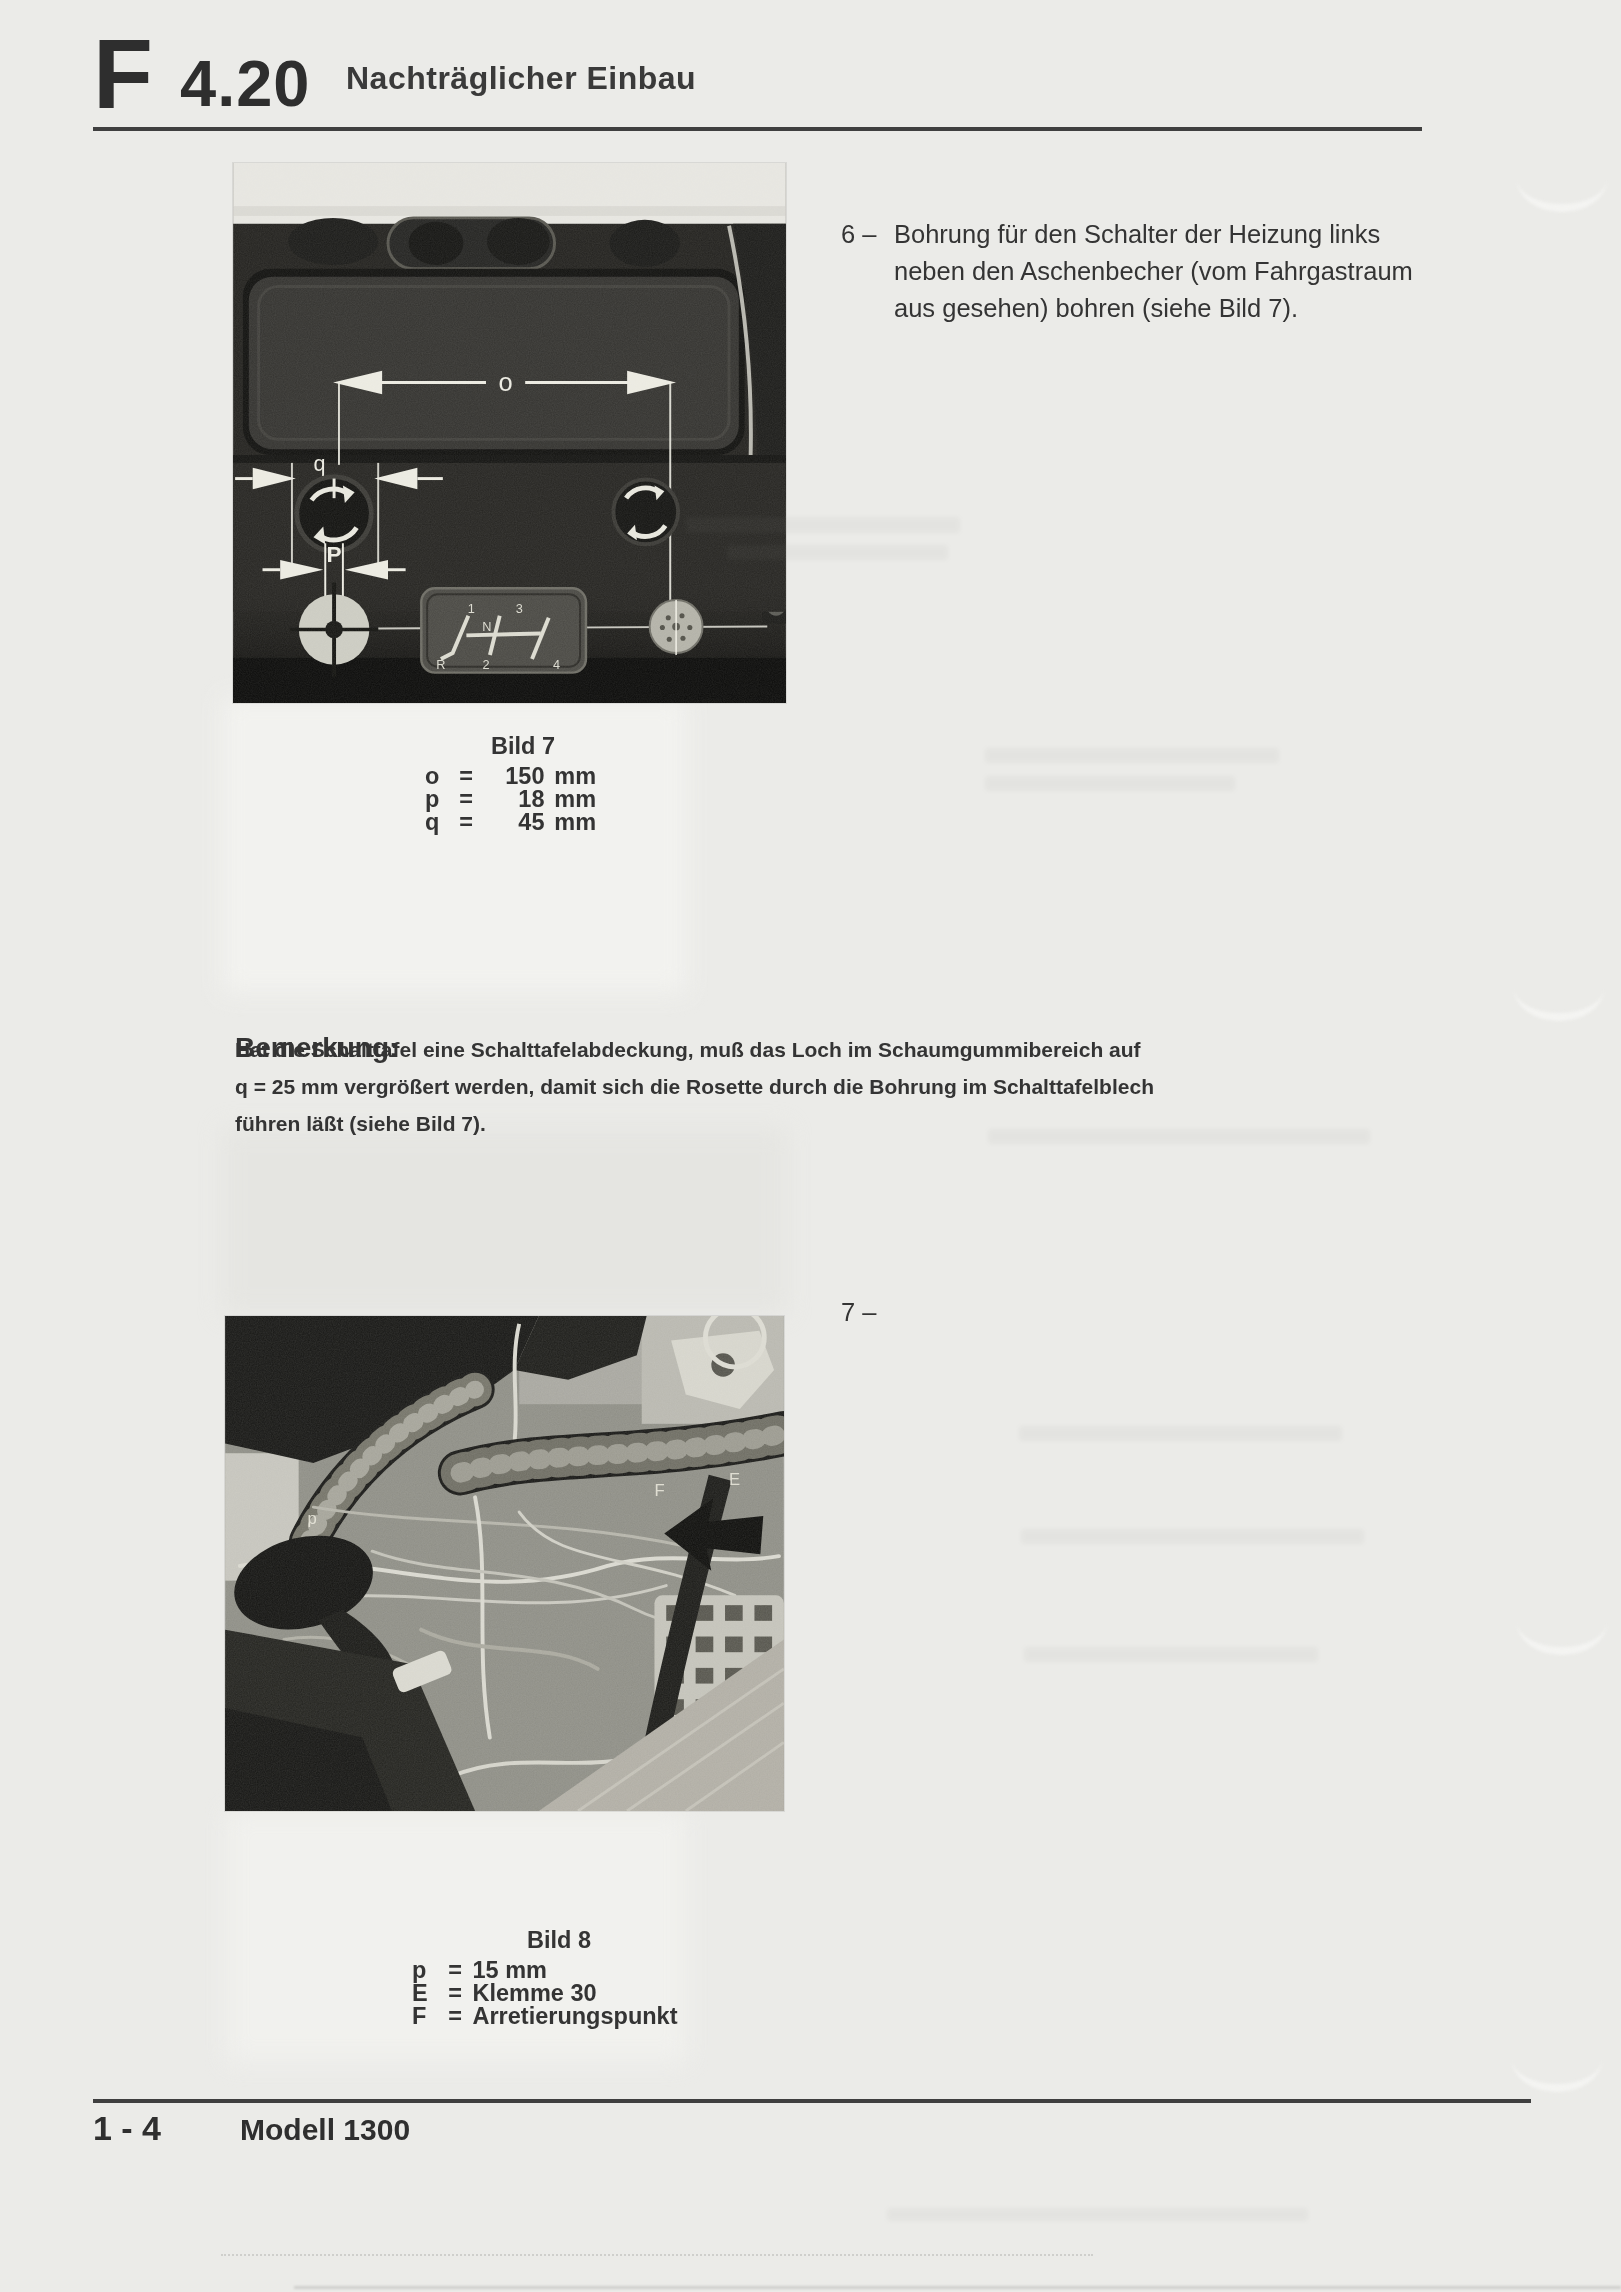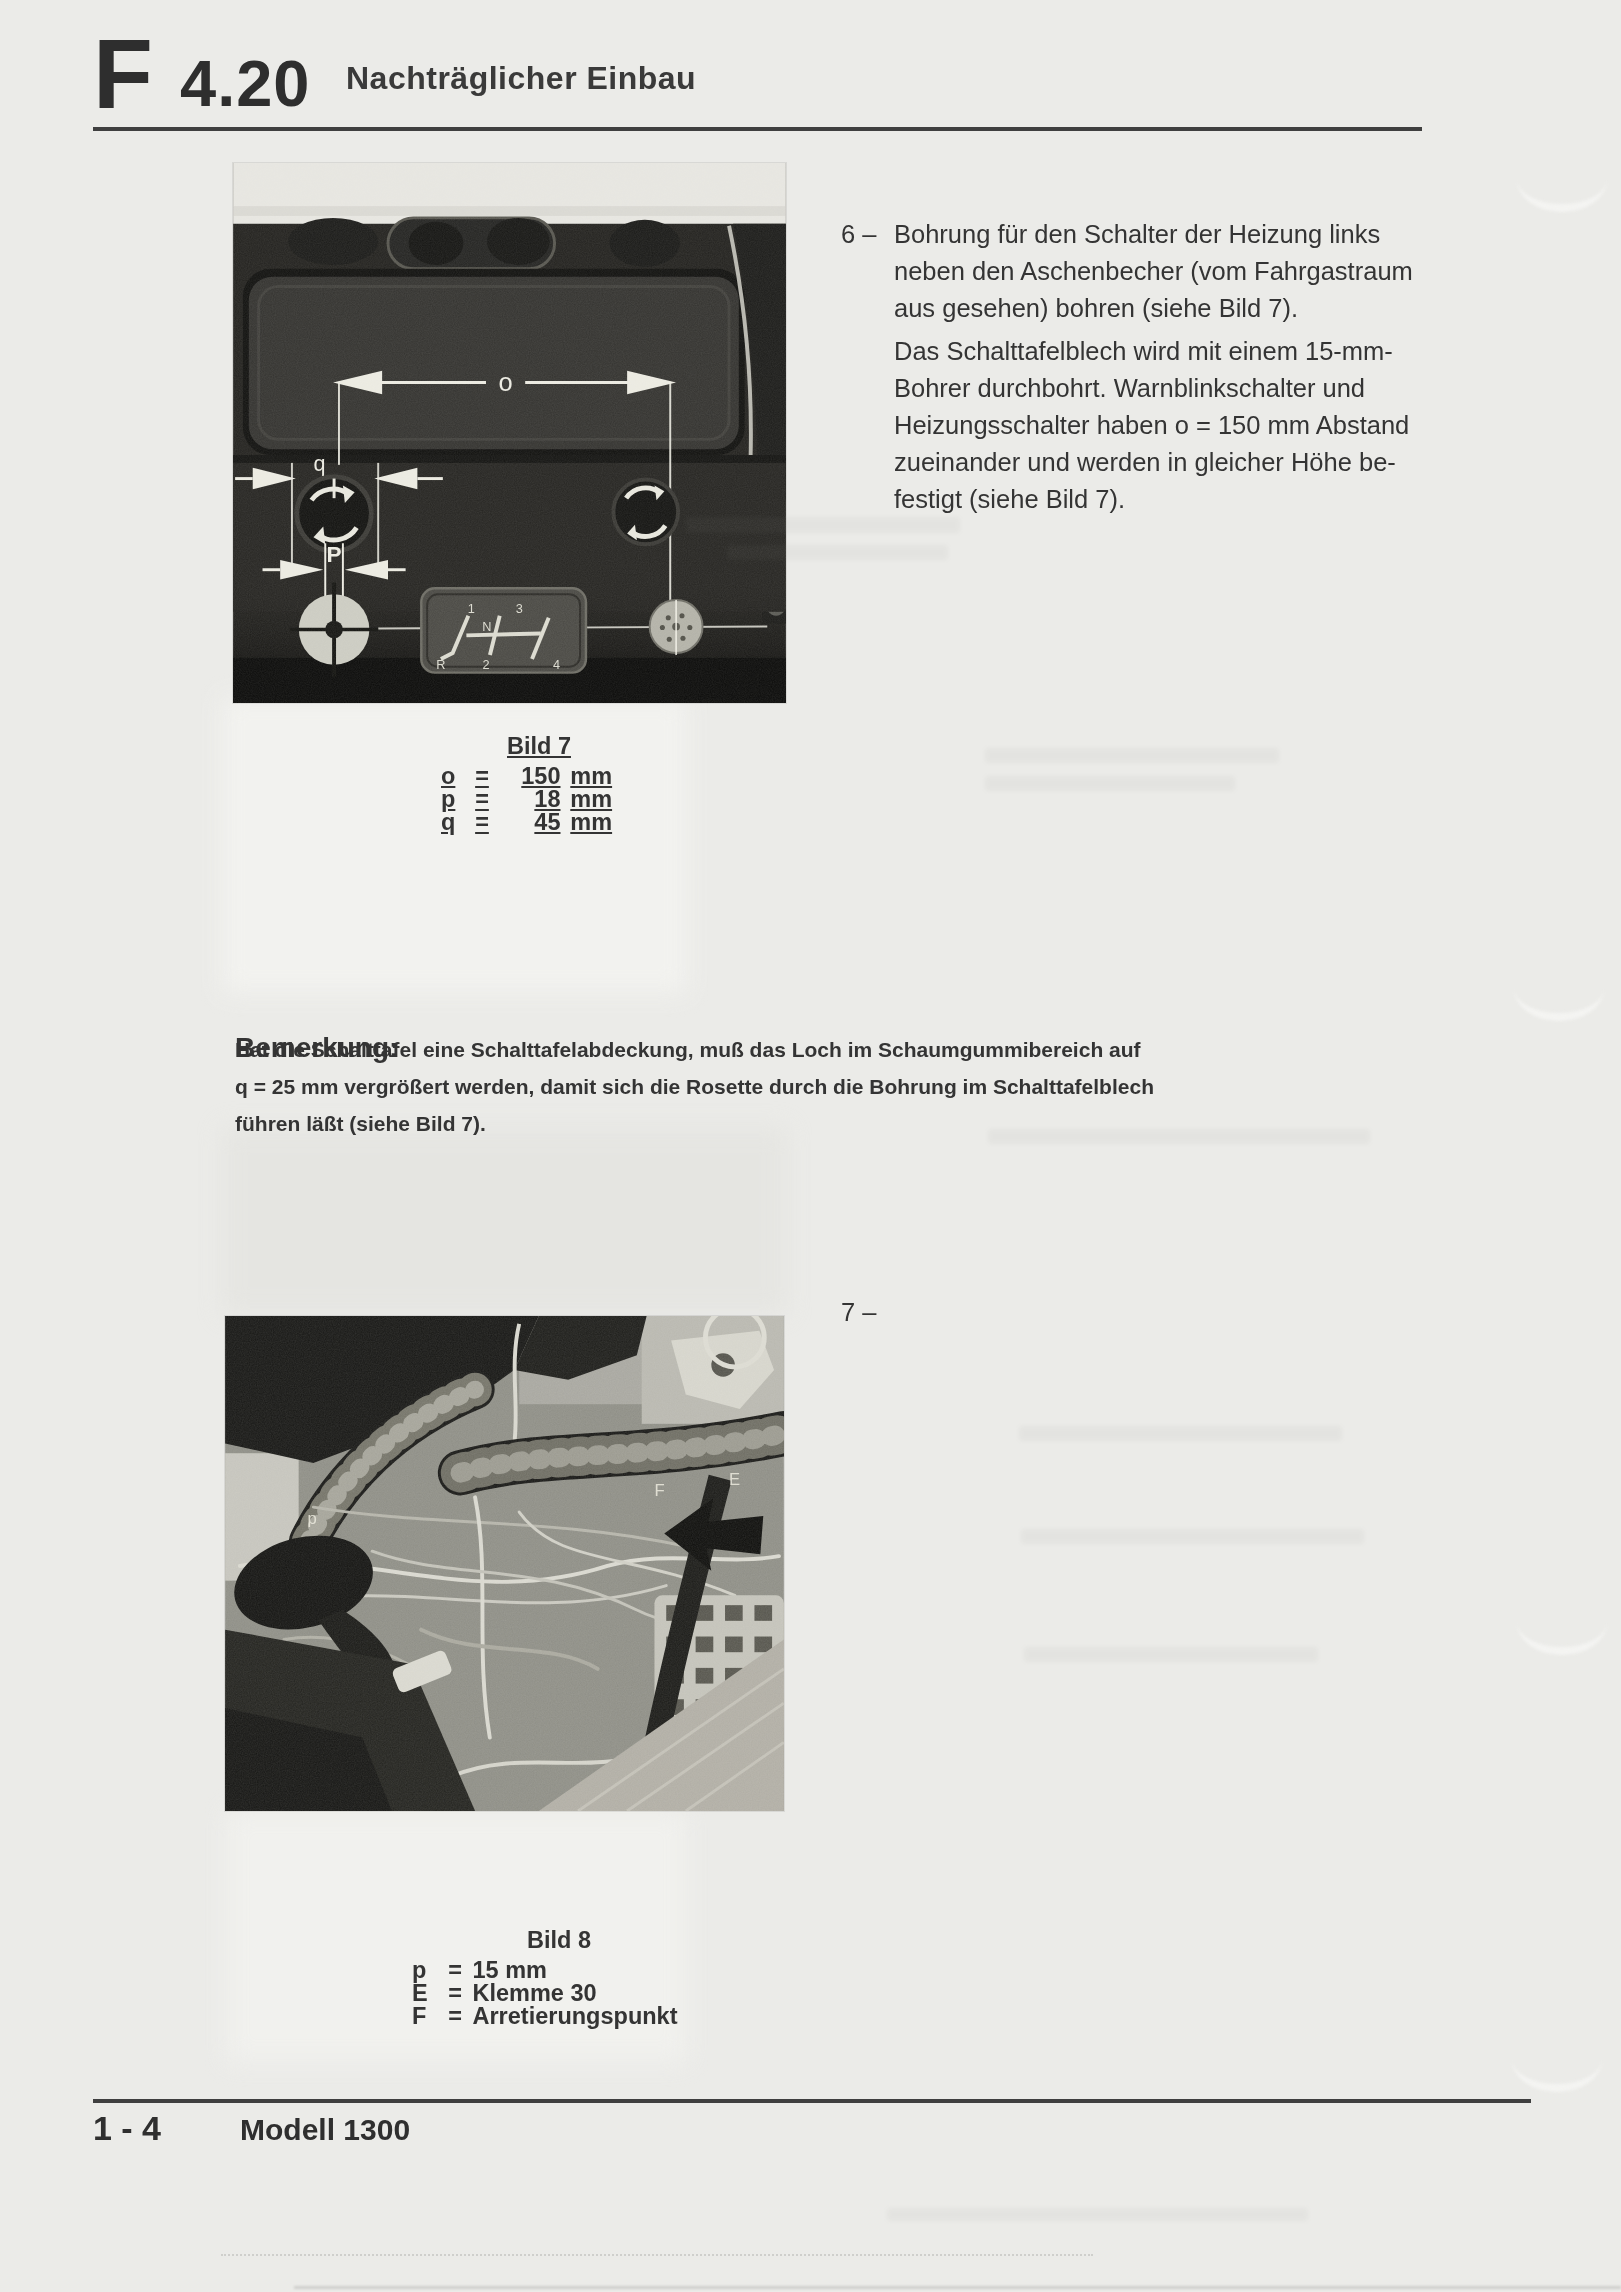--- a/index.html
+++ b/index.html
@@ -169,29 +169,24 @@
     <rect width="564" height="551" filter="url(#grain1)" opacity="0.8"></rect>
   </svg>
   </div>
 
   <div class="abs item" style="left:841px;top:216px;width:647px;">
     <div class="item-no">6 –</div>
     <div class="item-body">
       <div class="para">Bohrung für den Schalter der Heizung links
 neben den Aschenbecher (vom Fahrgastraum
 aus gesehen) bohren (siehe Bild 7).</div>
-      <div class="para">Das Schalttafelblech wird mit einem 15-mm-
-Bohrer durchbohrt. Warnblinkschalter und
-Heizungsschalter haben o = 150 mm Abstand
-zueinander und werden in gleicher Höhe be-
-festigt (siehe Bild 7).</div>
     </div>
   </div>
 
-  <div class="abs" style="left:441px;top:733px;width:196px;text-decoration:underline;">
+  <div class="abs" style="left:425px;top:733px;width:196px;">
     <div class="cap-title">Bild 7</div>
     <div class="cap-grid7">
       <span class="cap-cell c-sym">o</span>
       <span class="cap-cell c-eq">=</span>
       <span class="cap-cell c-num">150</span>
       <span class="cap-cell c-unit">mm</span>
       <span class="cap-cell c-sym">p</span>
       <span class="cap-cell c-eq">=</span>
       <span class="cap-cell c-num">18</span>
       <span class="cap-cell c-unit">mm</span>

